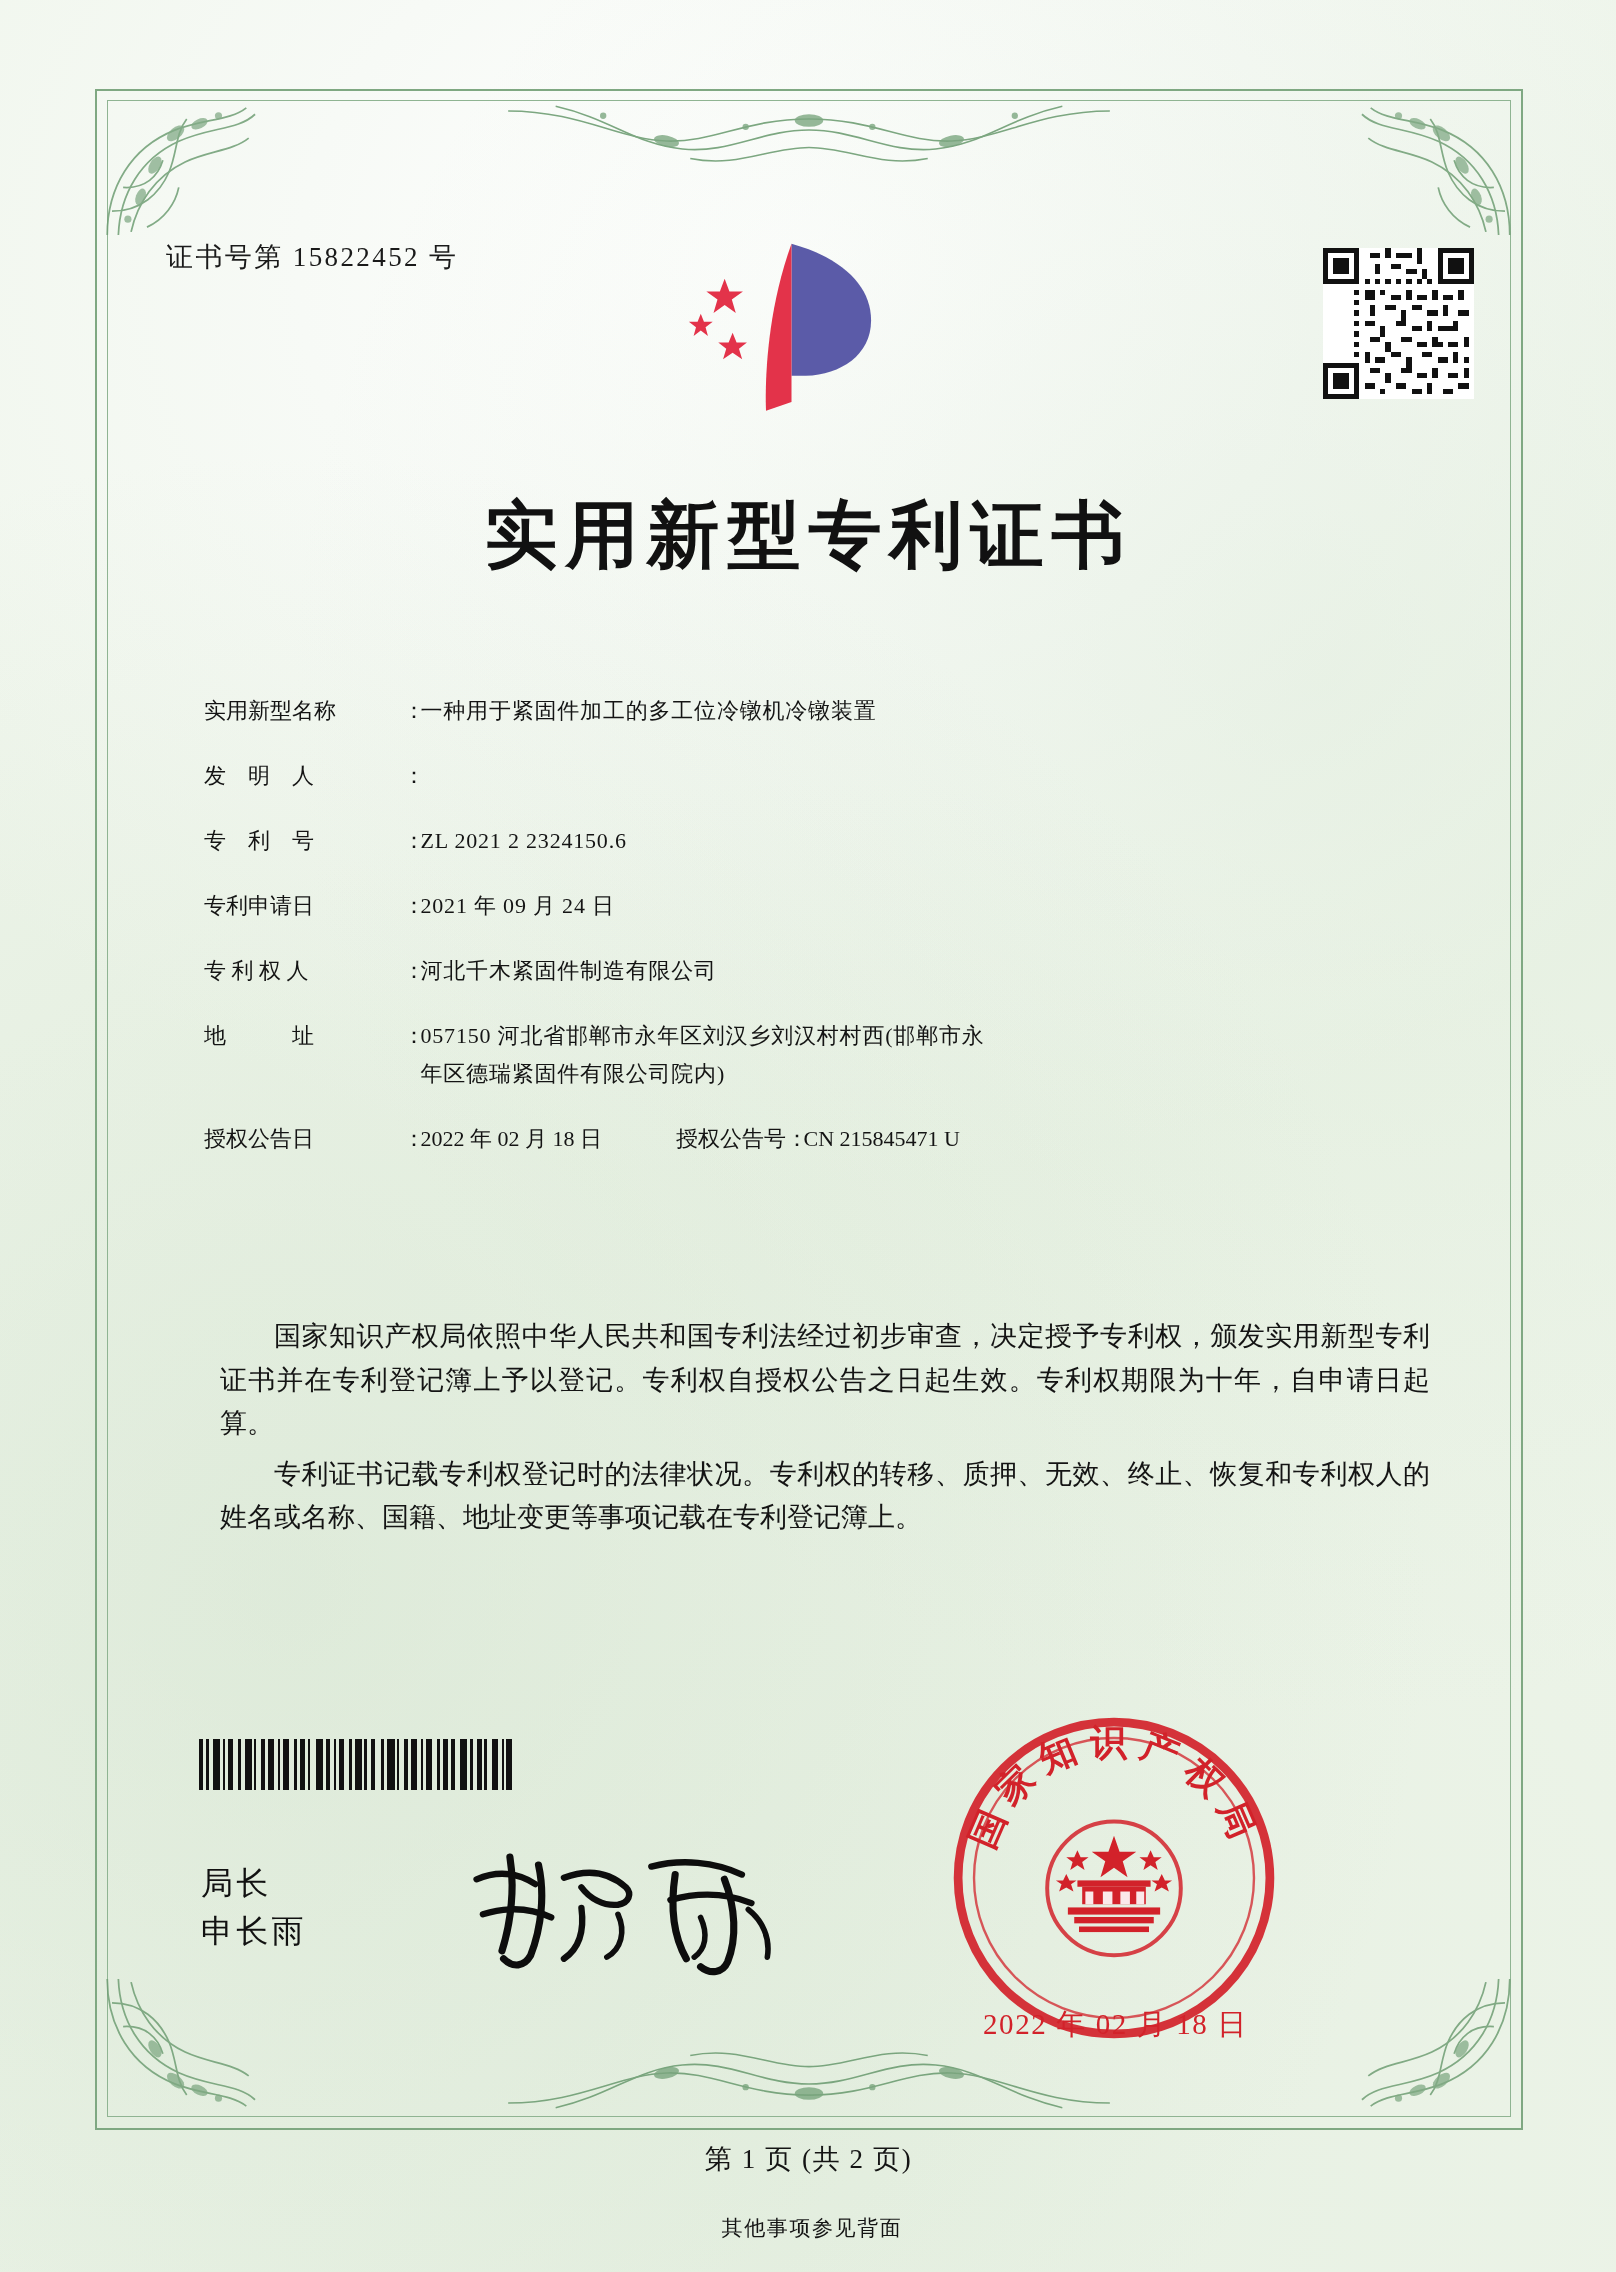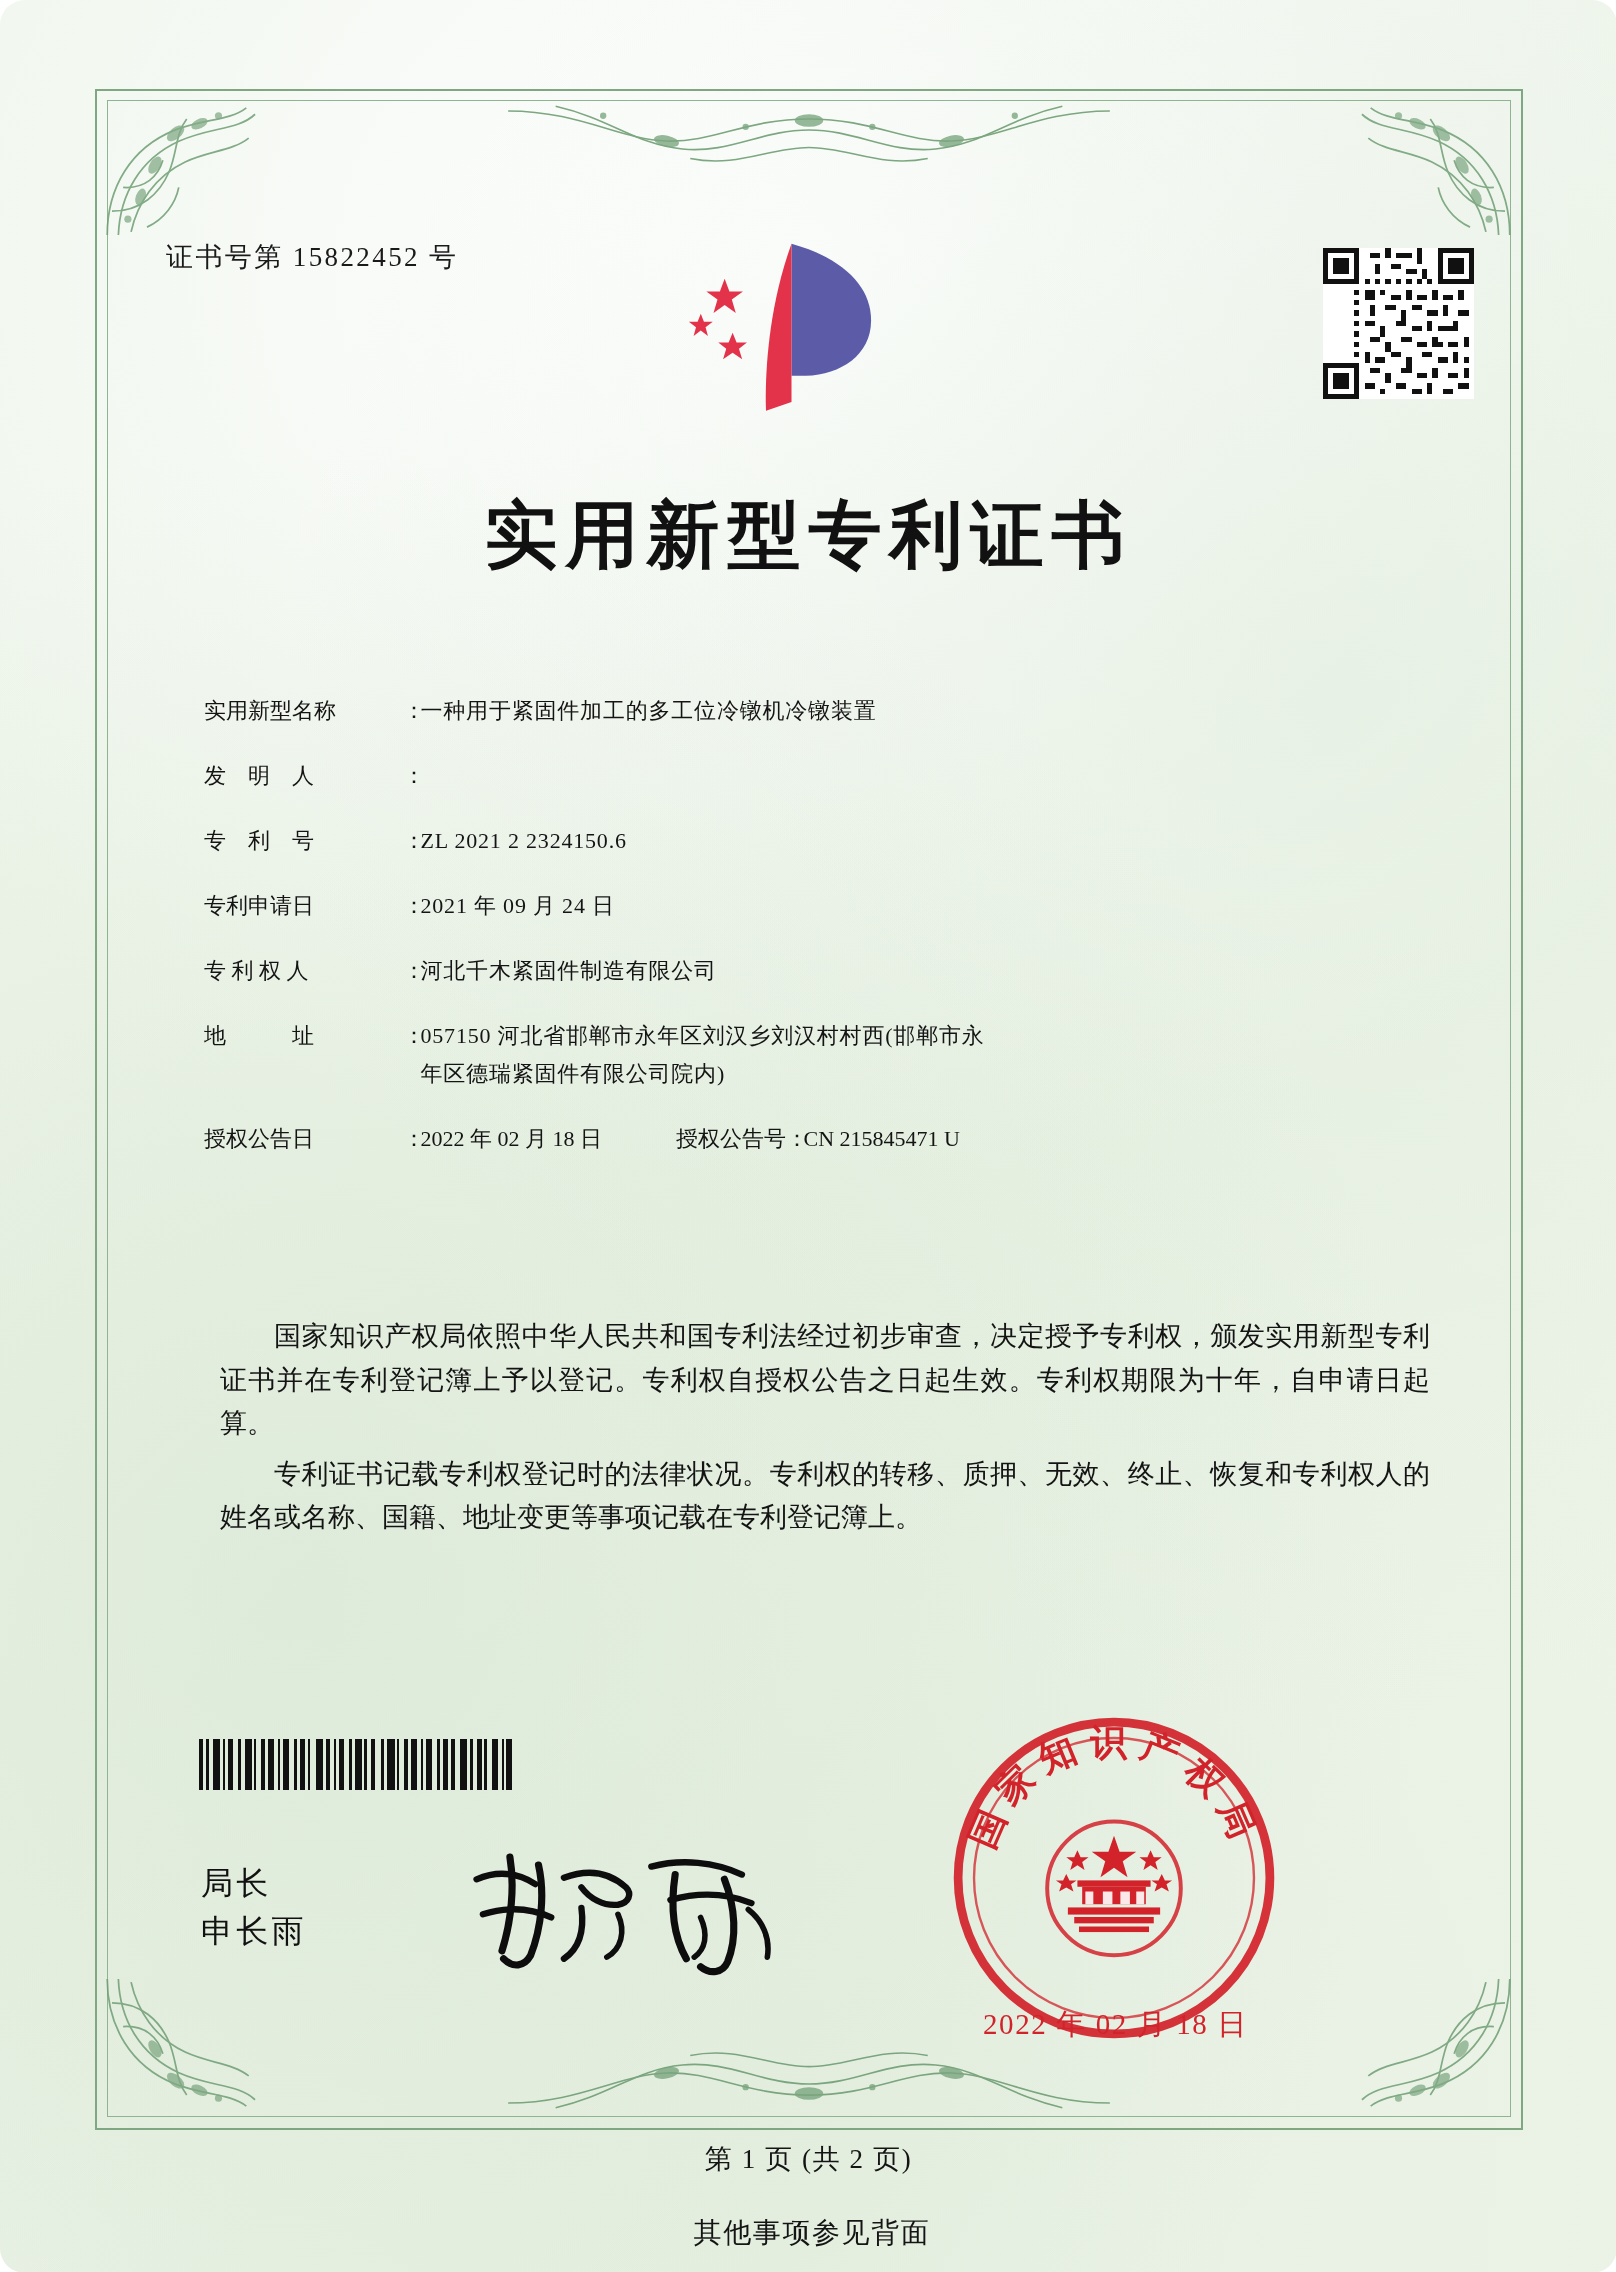--- a/index.html
+++ b/index.html
@@ -9,21 +9,20 @@
   }
   body {
     font-family: "Liberation Serif", "DejaVu Serif", serif;
   }
   #page {
     position: relative;
     width: 1617px;
     height: 2273px;
     background: #ffffff;
     overflow: hidden;
-    border-radius: 25px;
   }
   
   .paper {
     position: absolute;
     inset: 0;
     background:
       radial-gradient(ellipse 70% 40% at 50% 12%, #ffffff 0%, #f7faf6 45%, #eef5ea 100%),
       linear-gradient(180deg, #fdfefd 0%, #f1f7ee 35%, #e9f2e4 60%, #f3f8f0 85%, #fbfcfa 100%);
   }
   .paper-noise {
@@ -250,21 +249,21 @@
     font-size: 27px;
     color: #141414;
     letter-spacing: 1.6px;
   }
   .footer-note {
     position: absolute;
     left: 7px;
     right: 0;
     top: 2214px;
     text-align: center;
-    font-size: 28px;
+    font-size: 21px;
     color: #141414;
     letter-spacing: 1.6px;
   }
 </style>
 </head>
 <body>
 
 <div id="page">
   <div class="paper"></div>
   <div class="paper-noise"></div>

